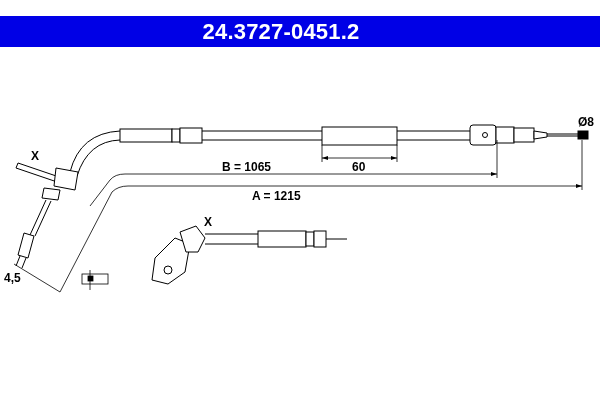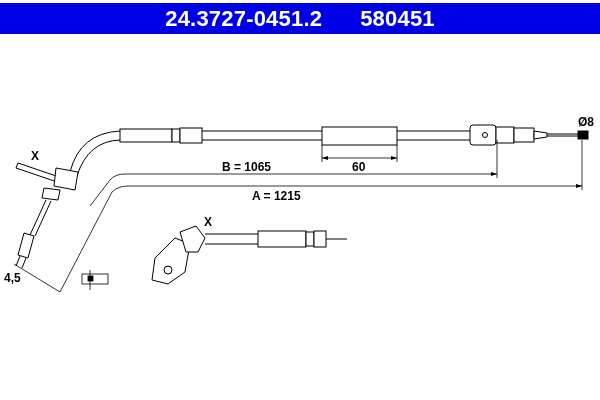--- a/index.html
+++ b/index.html
@@ -1,29 +1,28 @@
 <!DOCTYPE html>
 <html><head>
 <meta charset="utf-8">
 <style>
   html,body{margin:0;padding:0;background:#fff;}
   body{width:600px;height:400px;position:relative;overflow:hidden;font-family:"Liberation Sans",sans-serif;}
-  .header{position:absolute;left:0;top:3px;width:600px;height:31px;background:#0000e6;display:flex;align-items:center;justify-content:center;}
+  .header{position:absolute;left:0;top:16px;width:600px;height:31px;background:#0000e6;display:flex;align-items:center;justify-content:center;}
   .header span{color:#fff;font-weight:bold;font-size:22px;letter-spacing:0.2px;}
   .header .gap{width:38px;}
   svg{position:absolute;left:0;top:0;}
   .lbl{font-family:"Liberation Sans",sans-serif;font-weight:bold;font-size:12px;fill:#000;}
 </style>
 </head>
 <body>
 
 <div class="header">
   <span>24.3727-0451.2</span>
   <span class="gap"></span>
-  <span>580451</span>
 </div>
 
 <svg width="600" height="400" viewBox="0 0 600 400" fill="none" stroke="#000" stroke-width="1">
 
   <g>
     <path d="M70,172 Q80,133 120,131 L470,131"></path>
     <path d="M77,176 Q88,141 120,140 L470,140"></path>
 
     <rect x="120" y="129" width="52" height="13" fill="#fff"></rect>
     <rect x="172" y="129" width="8" height="13" fill="#fff"></rect>

